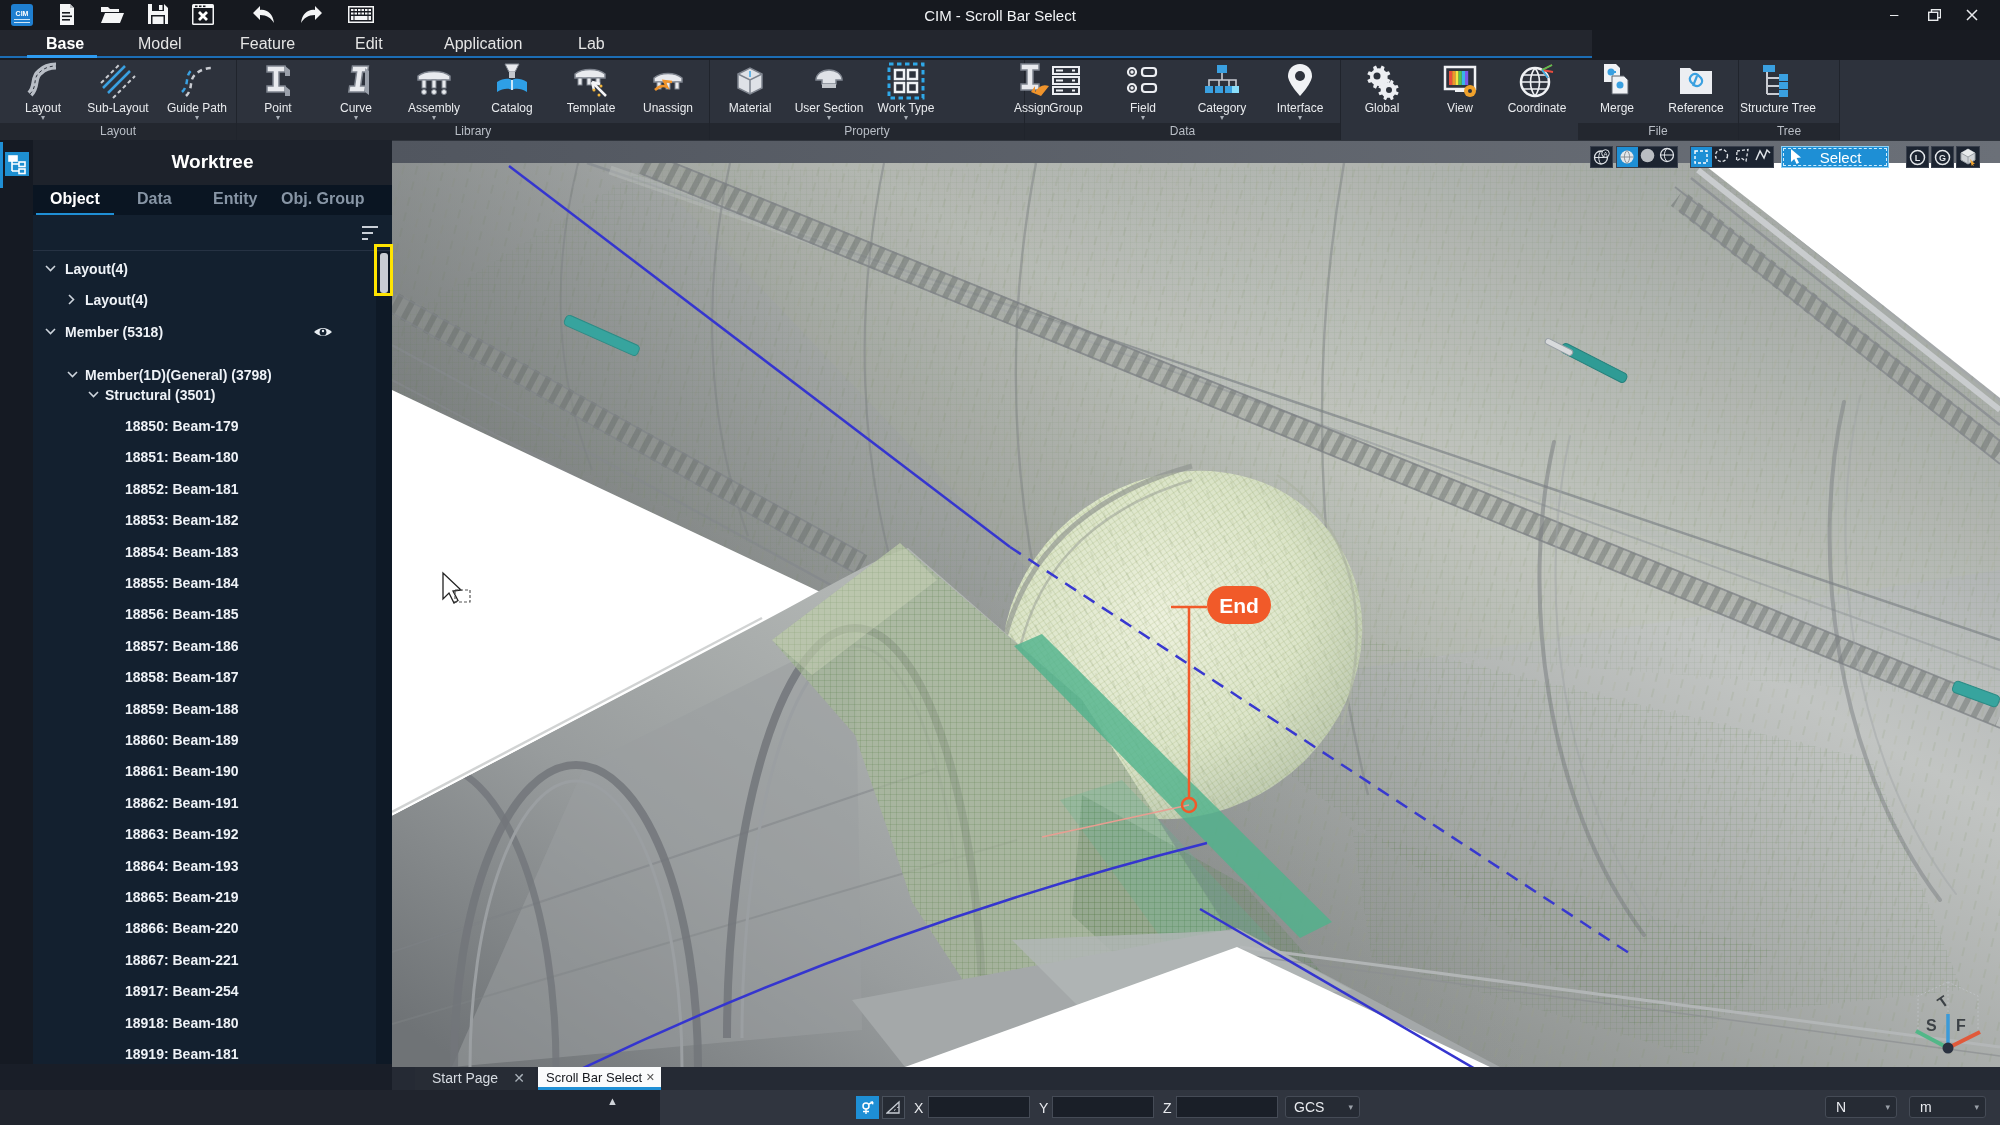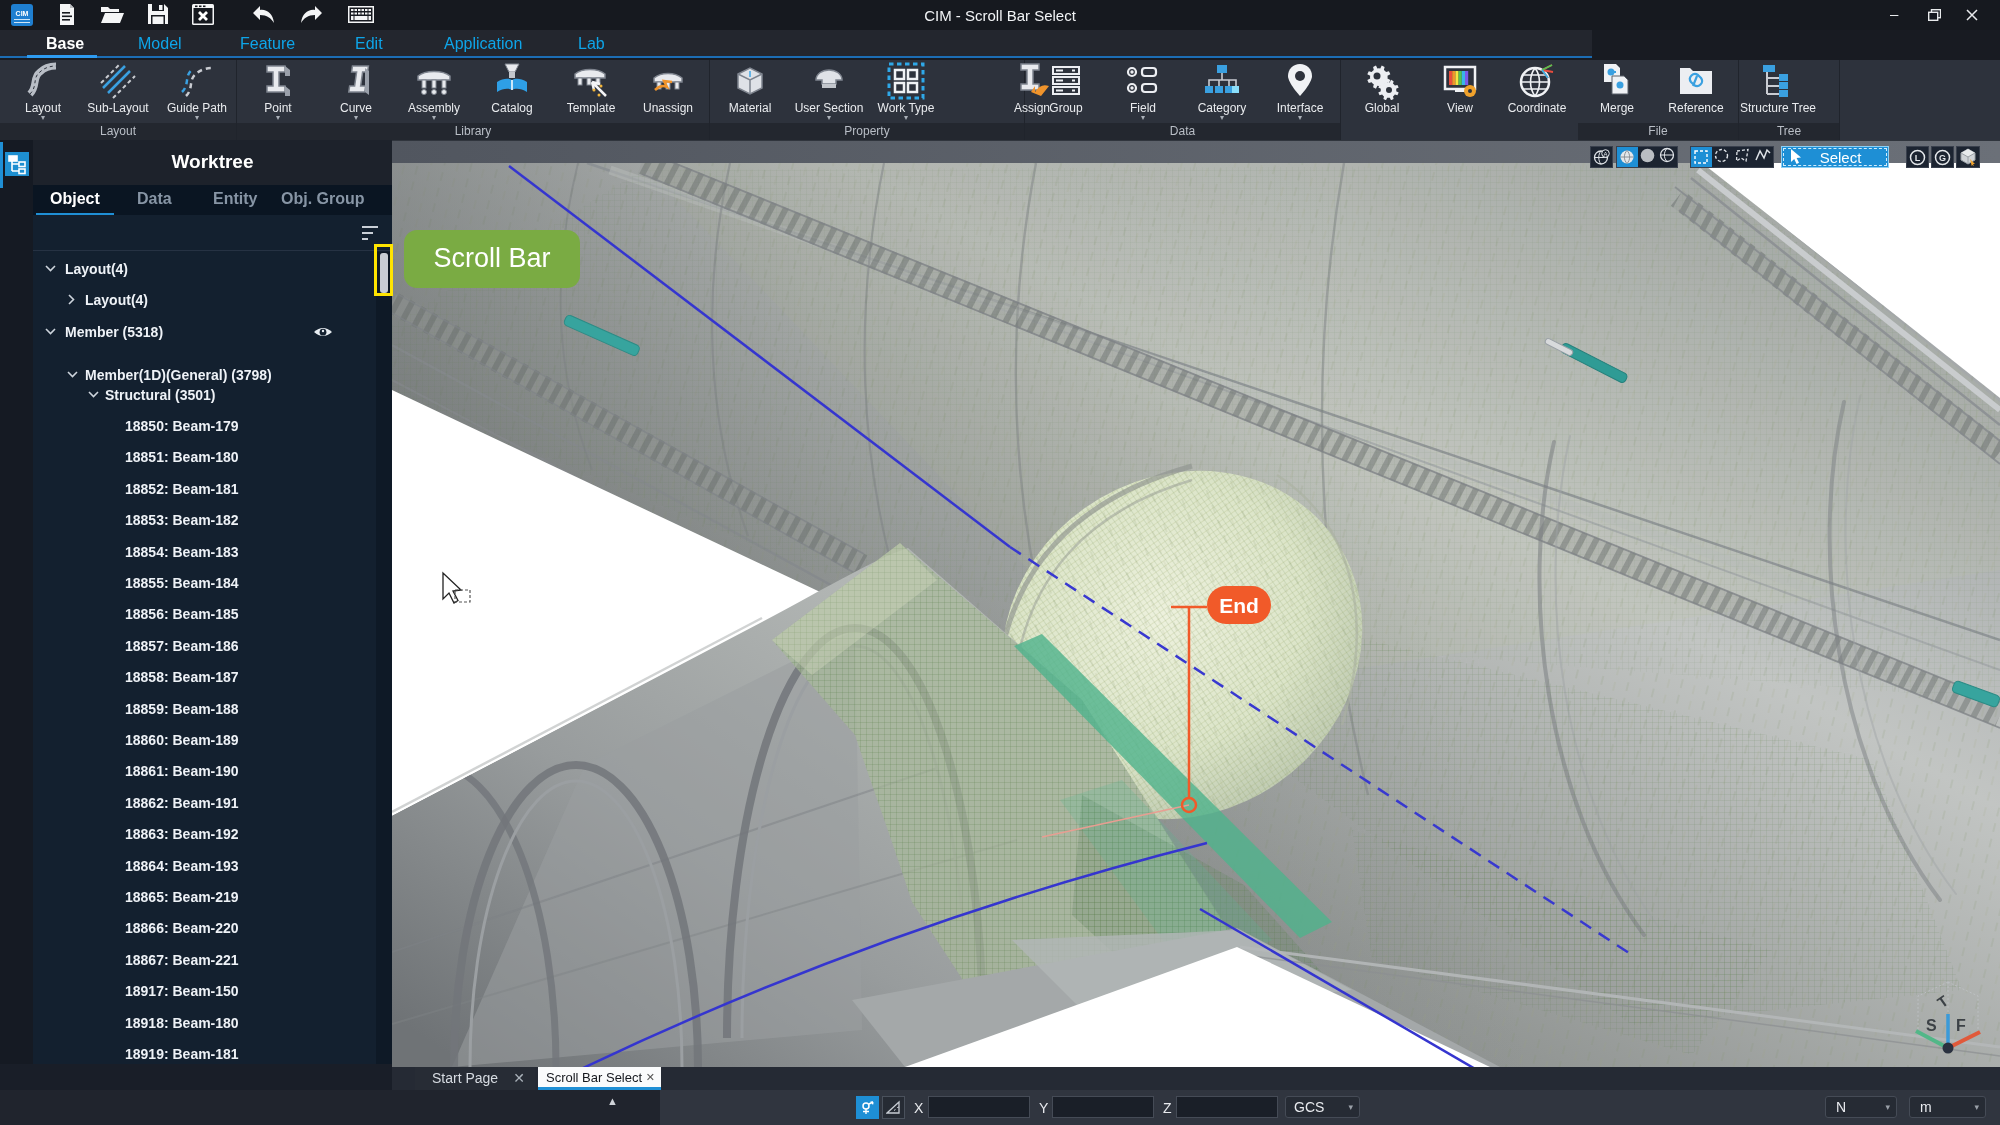--- a/index.html
+++ b/index.html
@@ -5,21 +5,21 @@
 *{margin:0;padding:0;box-sizing:border-box;}
 html,body{width:2000px;height:1125px;overflow:hidden;background:#181b22;font-family:"Liberation Sans",sans-serif;}
 #app{position:relative;width:2000px;height:1125px;}
 
 #titlebar{position:absolute;left:0;top:0;width:2000px;height:30px;background:#16191f;}
 #titlebar .qicon{position:absolute;top:4px;}
 #title{position:absolute;top:7px;width:100%;text-align:center;color:#f2f4f6;font-size:15px;}
 .winbtn{position:absolute;top:8px;color:#e8eaec;font-size:15px;}
 
 #tabrow{position:absolute;left:0;top:30px;width:1592px;height:28px;background:#23262e;border-bottom:2px solid #1c6db4;}
-.rtab{position:absolute;top:5px;color:#0ea5e9;font-size:16px;}
+.rtab{position:absolute;top:5px;color:#e5e5e5;font-size:16px;}
 #basetab{font-weight:bold;color:#fff;}
 #baseline{position:absolute;left:27px;top:25px;width:70px;height:3px;background:#2e9bf0;}
 
 #ribbon{position:absolute;left:0;top:60px;width:2000px;height:80px;background:#2d323c;}
 .rgroup{position:absolute;top:0;height:80px;border-right:1px solid #20242c;}
 .gband{position:absolute;left:0;bottom:0;width:100%;height:17px;background:#23272f;color:#b9bec6;font-size:12px;text-align:center;line-height:17px;}
 .ritem{position:absolute;top:2px;width:76px;text-align:center;}
 .ritem svg{display:block;margin:0 auto;}
 .rlabel{color:#e9ebee;font-size:12px;margin-top:1px;white-space:nowrap;}
 .caret{color:#aab0b8;font-size:8px;line-height:5px;}
@@ -535,36 +535,35 @@
 <div class="trow" style="left:92px;top:635px;height:22px">
           <span style="position:absolute;left:0;top:2px;white-space:nowrap">18865: Beam-219</span>
         </div>
 <div class="trow" style="left:92px;top:666px;height:22px">
           <span style="position:absolute;left:0;top:2px;white-space:nowrap">18866: Beam-220</span>
         </div>
 <div class="trow" style="left:92px;top:698px;height:22px">
           <span style="position:absolute;left:0;top:2px;white-space:nowrap">18867: Beam-221</span>
         </div>
 <div class="trow" style="left:92px;top:729px;height:22px">
-          <span style="position:absolute;left:0;top:2px;white-space:nowrap">18917: Beam-150</span>
+          <span style="position:absolute;left:0;top:2px;white-space:nowrap">18917: Beam-254</span>
         </div>
 <div class="trow" style="left:92px;top:761px;height:22px">
           <span style="position:absolute;left:0;top:2px;white-space:nowrap">18918: Beam-180</span>
         </div>
 <div class="trow" style="left:92px;top:792px;height:22px">
           <span style="position:absolute;left:0;top:2px;white-space:nowrap">18919: Beam-181</span>
         </div>
 </div>
  <div id="scrollcol">
         <div id="thumb"></div>
       </div>
 </div>
 <div id="below-panel"></div>
 <div id="ybox"></div>
-<div id="greenlabel">Scroll Bar</div>
 
 <div id="viewport">
 <svg width="1608" height="927" viewBox="0 0 1608 927">
 <defs>
  <linearGradient id="tg" gradientUnits="userSpaceOnUse" x1="1150" y1="-150" x2="520" y2="980">
    <stop offset="0" stop-color="#9b9fa2"></stop>
             <stop offset="0.38" stop-color="#c2c5c3"></stop>
             <stop offset="0.72" stop-color="#939795"></stop>
             <stop offset="1" stop-color="#7a7e81"></stop>
  </linearGradient>

